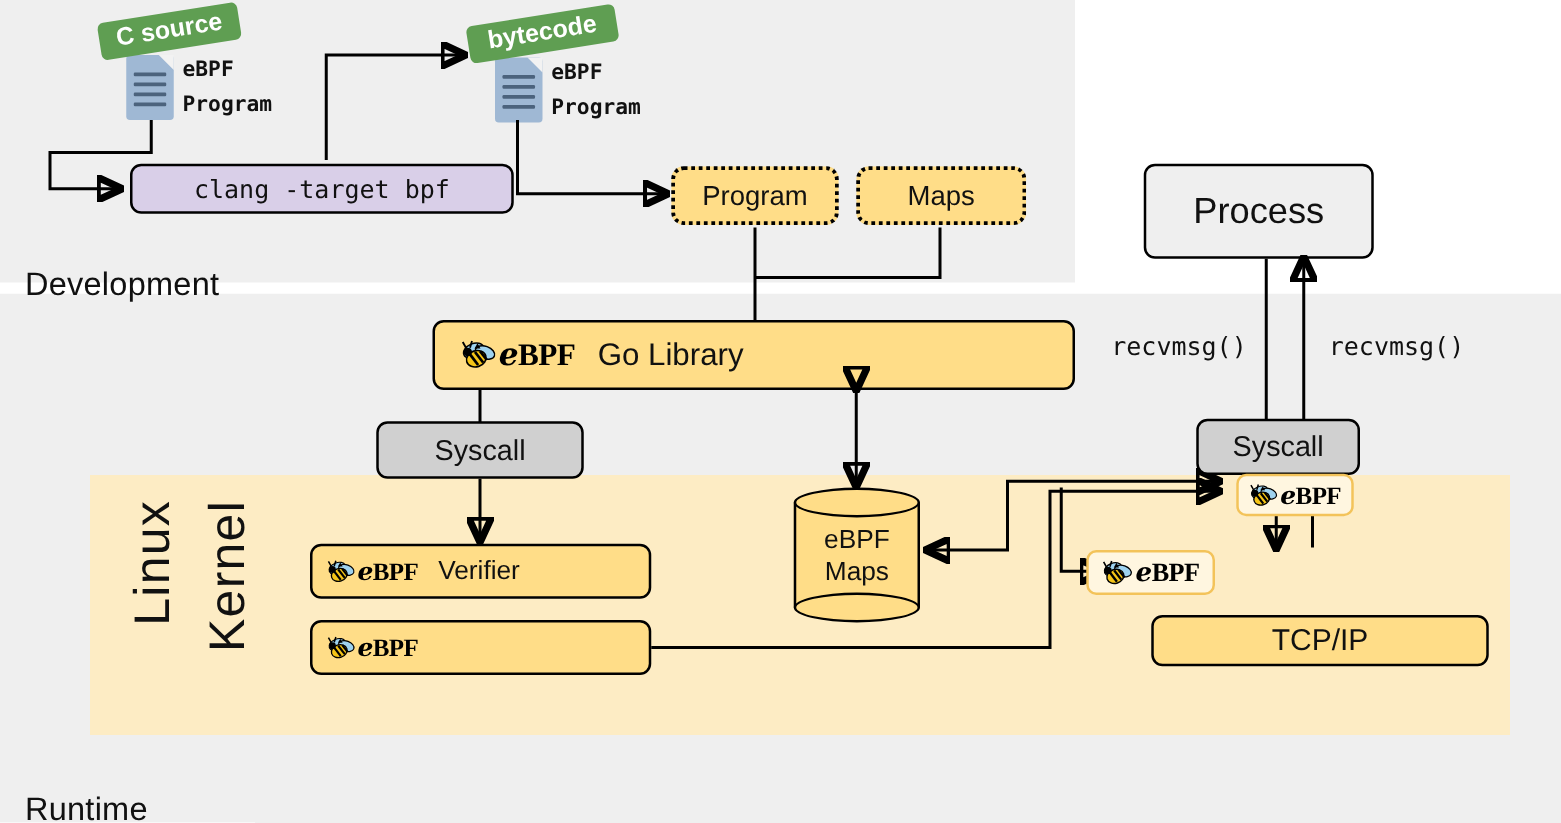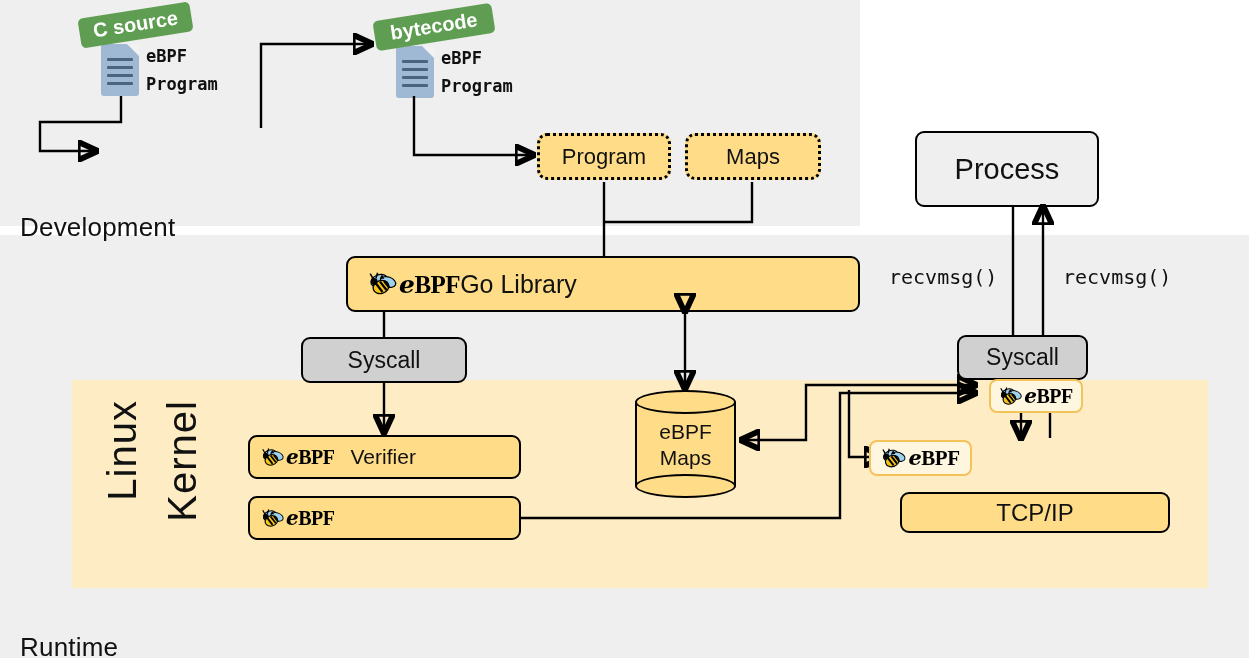--- a/index.html
+++ b/index.html
@@ -147,40 +147,41 @@
     <div class="page"></div>
     <div class="fold"></div>
     <div class="ln" style="top:14px;width:26px;"></div>
     <div class="ln" style="top:22px;width:26px;"></div>
     <div class="ln" style="top:30px;width:26px;"></div>
     <div class="ln" style="top:38px;width:26px;"></div>
   </div>
   <div class="txt mono" style="left:441px;top:48px;font-size:17px;">eBPF</div>
   <div class="txt mono" style="left:441px;top:76px;font-size:17px;">Program</div>
 
+  <div class="box purple" style="left:104px;top:131px;width:307px;height:40px;font-size:20px;">clang -target bpf</div>
 
   <div class="box dotted" style="left:537px;top:133px;width:134px;height:47px;font-size:22px;">Program</div>
   <div class="box dotted" style="left:685px;top:133px;width:136px;height:47px;font-size:22px;">Maps</div>
 
   <div class="box solid-yellow" style="left:346px;top:256px;width:514px;height:56px;justify-content:flex-start;padding-left:20px;">
     <span class="ebpf-logo">
       <svg class="bee" width="30" height="26" viewBox="0 0 30 26" aria-hidden="true">
         <ellipse cx="11" cy="9.5" rx="8.5" ry="5.6" fill="#9ed2ef" stroke="#000" stroke-width="1.2" transform="rotate(-22 11 9.5)"></ellipse>
         <ellipse cx="20" cy="11" rx="8" ry="5" fill="#9ed2ef" stroke="#000" stroke-width="1.2" transform="rotate(20 20 11)"></ellipse>
         <ellipse cx="13" cy="16" rx="8" ry="6.4" fill="#f5c518" stroke="#000" stroke-width="1.3" transform="rotate(-18 13 16)"></ellipse>
         <path d="M8 12.5 L14.5 21" stroke="#000" stroke-width="2.2"></path>
         <path d="M12 10.6 L18.5 19" stroke="#000" stroke-width="2.2"></path>
         <path d="M16 10 L21.5 17" stroke="#000" stroke-width="2.2"></path>
         <circle cx="6.2" cy="10.5" r="3.4" fill="#000"></circle>
         <path d="M5 7.6 L2.2 2.6 M8 7.2 L9.6 1.8" stroke="#000" stroke-width="1.5"></path>
         <path d="M14 3.5 l2.4 4.2 -4.8 0 z" fill="#000"></path>
       </svg>
       <span class="wordmark" style="font-size:25px;"><span class="wm-e">e</span><span>BPF</span></span>
     </span>
-    <span style="font-size:25px;">Go Library</span>
+    <span style="font-size:25px;margin-left:18px;">Go Library</span>
   </div>
 
   <div class="box gray" style="left:301px;top:337px;width:166px;height:46px;font-size:23px;">Syscall</div>
 
   <div class="box solid-yellow" style="left:248px;top:435px;width:273px;height:44px;justify-content:flex-start;padding-left:11px;">
     <span class="ebpf-logo">
       <svg class="bee" width="24" height="21" viewBox="0 0 30 26" aria-hidden="true">
         <ellipse cx="11" cy="9.5" rx="8.5" ry="5.6" fill="#9ed2ef" stroke="#000" stroke-width="1.2" transform="rotate(-22 11 9.5)"></ellipse>
         <ellipse cx="20" cy="11" rx="8" ry="5" fill="#9ed2ef" stroke="#000" stroke-width="1.2" transform="rotate(20 20 11)"></ellipse>
         <ellipse cx="13" cy="16" rx="8" ry="6.4" fill="#f5c518" stroke="#000" stroke-width="1.3" transform="rotate(-18 13 16)"></ellipse>
@@ -223,21 +224,21 @@
     </div>
   </div>
 
   <div class="box lightgray" style="left:915px;top:131px;width:184px;height:76px;font-size:29px;">Process</div>
 
   <div class="txt mono-reg" style="left:889px;top:265px;font-size:20px;">recvmsg()</div>
   <div class="txt mono-reg" style="left:1063px;top:265px;font-size:20px;">recvmsg()</div>
 
   <div class="box gray" style="left:957px;top:335px;width:131px;height:45px;font-size:23px;z-index:4;">Syscall</div>
 
-  <div class="box solid-yellow" style="left:900px;top:492px;width:270px;height:41px;font-size:24px;">TCP/IP</div>
+  <div class="box solid-yellow" style="left:921px;top:492px;width:270px;height:41px;font-size:24px;">TCP/IP</div>
 
   <div class="logo-chip" style="left:989px;top:379px;width:94px;height:34px;">
     <span class="ebpf-logo">
       <svg class="bee" width="24" height="21" viewBox="0 0 30 26" aria-hidden="true">
         <ellipse cx="11" cy="9.5" rx="8.5" ry="5.6" fill="#9ed2ef" stroke="#000" stroke-width="1.2" transform="rotate(-22 11 9.5)"></ellipse>
         <ellipse cx="20" cy="11" rx="8" ry="5" fill="#9ed2ef" stroke="#000" stroke-width="1.2" transform="rotate(20 20 11)"></ellipse>
         <ellipse cx="13" cy="16" rx="8" ry="6.4" fill="#f5c518" stroke="#000" stroke-width="1.3" transform="rotate(-18 13 16)"></ellipse>
         <path d="M8 12.5 L14.5 21" stroke="#000" stroke-width="2.2"></path>
         <path d="M12 10.6 L18.5 19" stroke="#000" stroke-width="2.2"></path>
         <path d="M16 10 L21.5 17" stroke="#000" stroke-width="2.2"></path>

